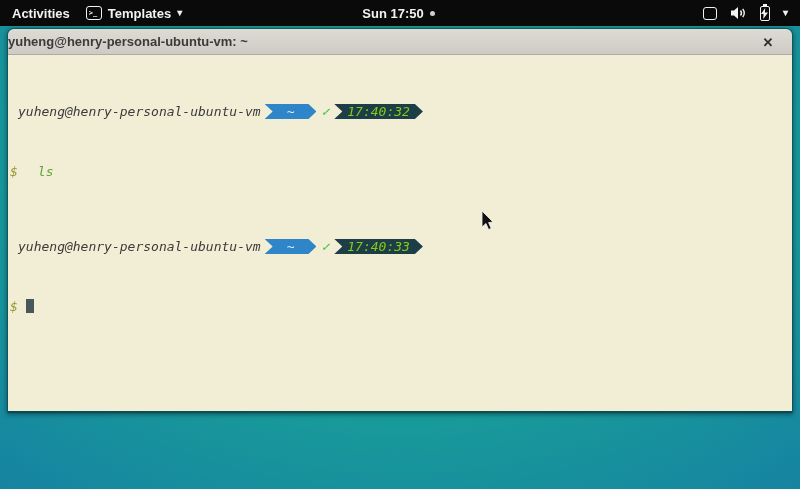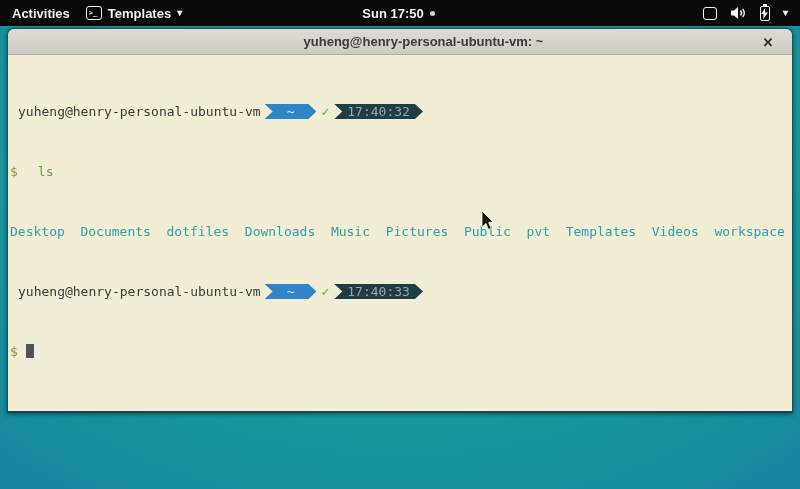--- a/index.html
+++ b/index.html
@@ -44,41 +44,41 @@
     box-shadow:0 1px 5px rgba(0,0,0,.5);
     border:1px solid rgba(0,0,0,.4); border-bottom:2px solid rgba(0,20,30,.55);
     display:flex; flex-direction:column; overflow:hidden;
   }
   .titlebar {
     height:26px; flex:0 0 26px;
     background:linear-gradient(#dedbd4,#cecbc4);
     border-bottom:1px solid #aeaba4;
     display:flex; align-items:center; position:relative;
   }
-  .title { position:absolute; left:0; right:0; text-align:center; font-size:13px; font-weight:bold; color:#3b3b3b;padding-left:47px; }
+  .title { position:absolute; left:0; right:0; text-align:left; font-size:13px; font-weight:bold; color:#3b3b3b; }
   .close-btn {
     position:absolute; right:14px; top:0; height:26px; width:20px;
     display:flex; align-items:center; justify-content:center;
     color:#2e2e2e; font-size:13px; font-weight:bold; cursor:pointer;
   }
 
   
   .screen {
     flex:1; background:var(--terminal_bg,#f2edd5);
     font-family:"DejaVu Sans Mono", monospace; font-size:13px; line-height:15px;
     color:#383838; padding:4px 2px 0 2px; white-space:pre;
   }
-  .tline { height:15px; display:flex; align-items:flex-start; white-space:pre; }
+  .tline { height:15px; display:flex; align-items:flex-start; white-space:pre;font-style:italic; }
   .userhost { padding-left:8px; color:#3b3b3b; }
   .pl-seg {
     display:inline-block; height:15px; line-height:15px; margin-left:4px;
     clip-path:polygon(0 0, calc(100% - 8px) 0, 100% 50%, calc(100% - 8px) 100%, 0 100%, 8px 50%);
   }
   .pl-path { background:var(--path_bg,#2e86c8); color:#d9ecfa; padding:0 22px; }
-  .pl-time { background:var(--time_bg,#1d3d47); color:#a3a3a3; padding:0 13px; }
+  .pl-time { background:var(--time_bg,#1d3d47); color:#84cc16; padding:0 13px; }
   .check { color:var(--check_green,#35c43a); margin-left:5px; margin-right:1px; }
   .dollar { color:var(--prompt_olive,#96962e); }
   .cmd { color:var(--command_green,#5ea534); margin-left:20px; }
   .dirs { color:var(--dir_teal,#2e9fae); }
   .cursor-block { display:inline-block; width:8px; height:14px; background:#49565c; margin-left:8px; }
 
   
   .pointer { position:absolute; left:481px; top:211px; width:14px; height:20px; }
 </style>
 </head>
@@ -126,21 +126,20 @@
       <span class="pl-seg pl-path">~</span>
       <span class="check">✓</span>
       <span class="pl-seg pl-time">17:40:32</span>
     </div>
 
     <div class="tline">
       <span class="dollar">$</span>
       <span class="cmd">ls</span>
     </div>
 
-    <div class="tline dirs">Desktop  Documents  dotfiles  Downloads  Music  Pictures  Public  pvt  Templates  Videos  workspace</div>
 
     <div class="tline">
       <span class="userhost">yuheng@henry-personal-ubuntu-vm</span>
       <span class="pl-seg pl-path">~</span>
       <span class="check">✓</span>
       <span class="pl-seg pl-time">17:40:33</span>
     </div>
 
     <div class="tline">
       <span class="dollar">$</span>

